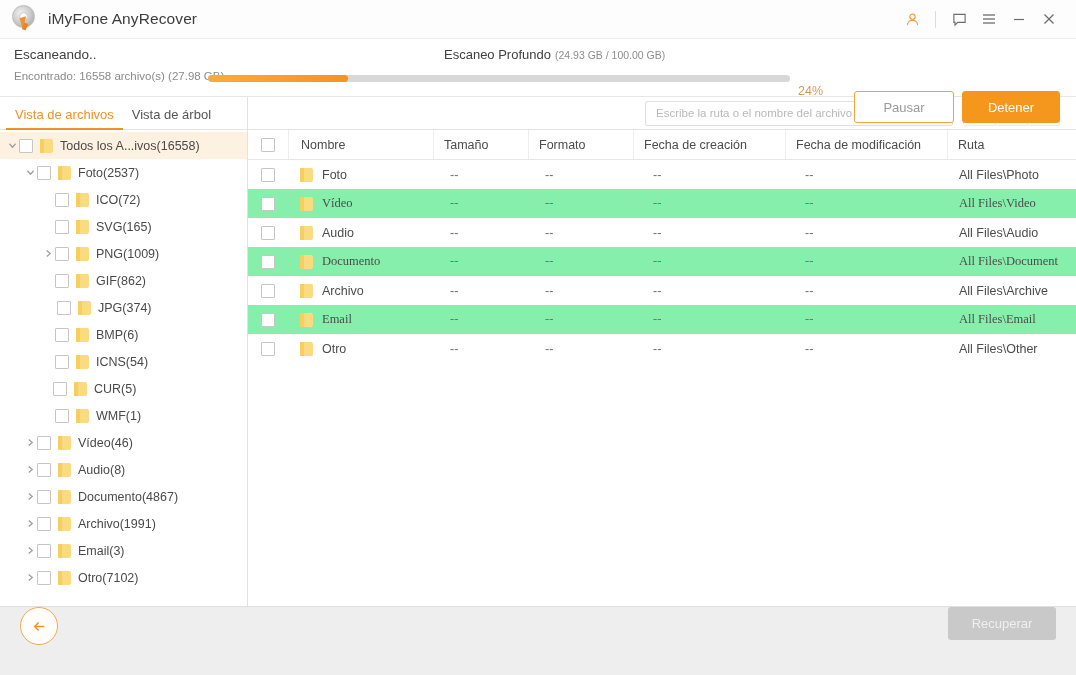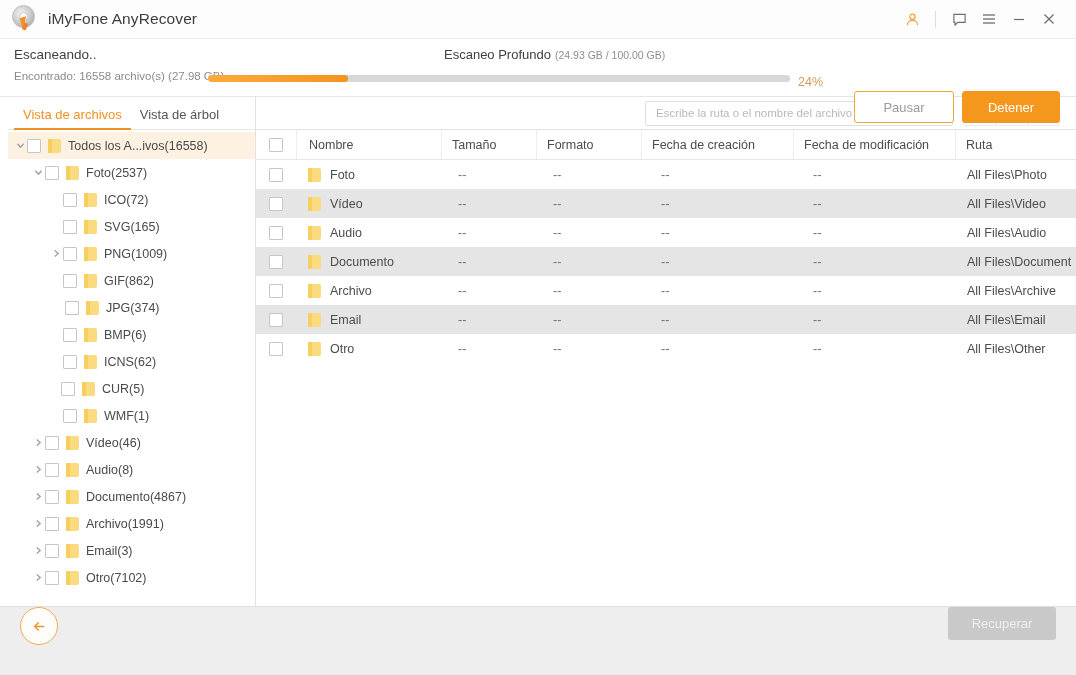--- a/index.html
+++ b/index.html
@@ -56,41 +56,41 @@
   .scan-found{font-size:11.5px;color:#8b8b8b;margin-top:6px;line-height:14px;}
   .scan-mode{
     position:absolute;left:444px;top:8px;font-size:13px;color:#3f3f3f;white-space:nowrap;
   }
   .scan-mode .sz{font-size:10.5px;color:#8d8d8d;margin-left:4px;}
   .pbar{
     position:absolute;left:208px;top:36px;width:582px;height:7px;
     background:#d8d8d8;border-radius:4px;overflow:hidden;
   }
   .pbar-fill{height:100%;background:linear-gradient(90deg,#fbab3a 0%,#f5941f 100%);border-radius:4px;}
-  .pct{position:absolute;left:798px;top:36px;font-size:12.5px;color:#d59a5a;}
+  .pct{position:absolute;left:798px;top:45px;font-size:12.5px;color:#d59a5a;}
   .btn-pause{
     position:absolute;left:854px;top:52px;width:98px;height:30px;
     background:#ffffff;border:1px solid #f0a33b;border-radius:3px;
     font-size:13px;color:#9a9a9a;display:flex;align-items:center;justify-content:center;
     cursor:default;
   }
   .btn-stop{
     position:absolute;left:962px;top:52px;width:96px;height:30px;
     background:#f5971d;border:1px solid #f5971d;border-radius:3px;
     font-size:13px;color:#ffffff;display:flex;align-items:center;justify-content:center;
     cursor:default;
   }
 
   
   .body{flex:1;display:flex;min-height:0;background:#fff;}
 
   
   .sidebar{
     width:247px;min-width:247px;display:flex;flex-direction:column;
-    border-right:1px solid #e2e2e2;background:#ffffff;min-height:0;margin-left:8px;
+    border-right:1px solid #e2e2e2;background:#ffffff;min-height:0;
   }
   .tabs{height:32px;min-height:32px;display:flex;align-items:flex-end;border-bottom:1px solid #e4e4e4;}
   .tab{
     font-size:13px;padding:0 9px 7px 9px;color:#555;cursor:default;position:relative;
   }
   .tab.first{margin-left:6px;}
   .tab.active{color:#ef9123;}
   .tab.active:after{
     content:"";position:absolute;left:0;right:0;bottom:-1px;height:2px;background:#f09022;
   }
@@ -140,21 +140,21 @@
 
   
   .thead{
     height:29px;min-height:29px;display:flex;align-items:center;
     border-bottom:1px solid #e6e6e6;background:#fff;font-size:12.5px;color:#4c4c4c;
   }
   .trow{
     height:29px;min-height:29px;display:flex;align-items:center;font-size:12.5px;color:#4c4c4c;
     cursor:default;
   }
-  .trow.alt{background:#e5e5e5;}
+  .trow.alt{background:#86efac;font-family:Liberation Serif, serif;}
   .c-cb{width:40px;min-width:40px;display:flex;align-items:center;justify-content:center;}
   .c-cb .cb{margin-right:0;}
   .c-name{width:145px;min-width:145px;display:flex;align-items:center;padding-left:2px;}
   .c-size{width:95px;min-width:95px;}
   .c-fmt{width:105px;min-width:105px;}
   .c-cre{width:152px;min-width:152px;}
   .c-mod{width:162px;min-width:162px;}
   .c-path{flex:1;}
   .thead .c-name,.thead .c-size,.thead .c-fmt,.thead .c-cre,.thead .c-mod,.thead .c-path{
     border-left:1px solid #ededed;height:29px;display:flex;align-items:center;padding-left:10px;box-sizing:border-box;
@@ -317,21 +317,21 @@
           <div class="tnode" style="padding-left: 41px;">
             <span class="arrow"></span>
             <span class="cb"></span>
             <span class="fld"></span>
             <span class="tlabel">BMP(6)</span>
           </div>
           <div class="tnode" style="padding-left: 41px;">
             <span class="arrow"></span>
             <span class="cb"></span>
             <span class="fld"></span>
-            <span class="tlabel">ICNS(62)</span>
+            <span class="tlabel">ICNS(54)</span>
           </div>
           <div class="tnode" style="padding-left: 39px;">
             <span class="arrow"></span>
             <span class="cb"></span>
             <span class="fld"></span>
             <span class="tlabel">CUR(5)</span>
           </div>
           <div class="tnode" style="padding-left: 41px;">
             <span class="arrow"></span>
             <span class="cb"></span>

